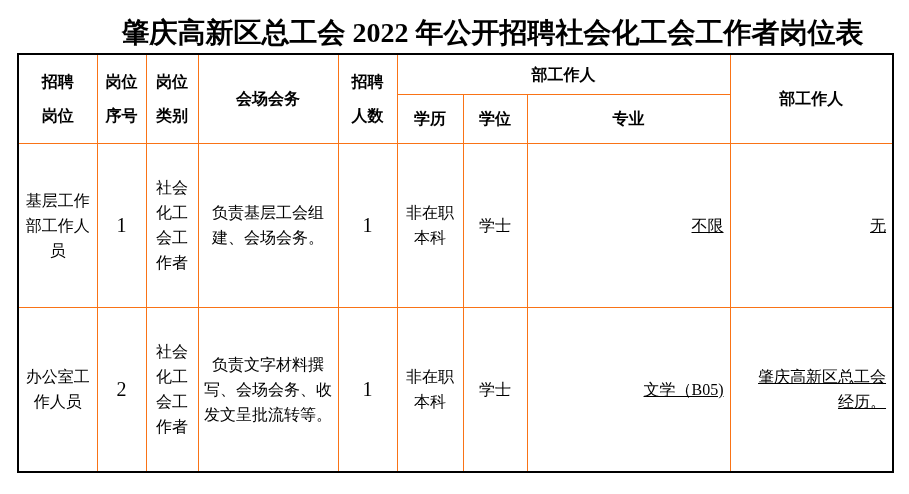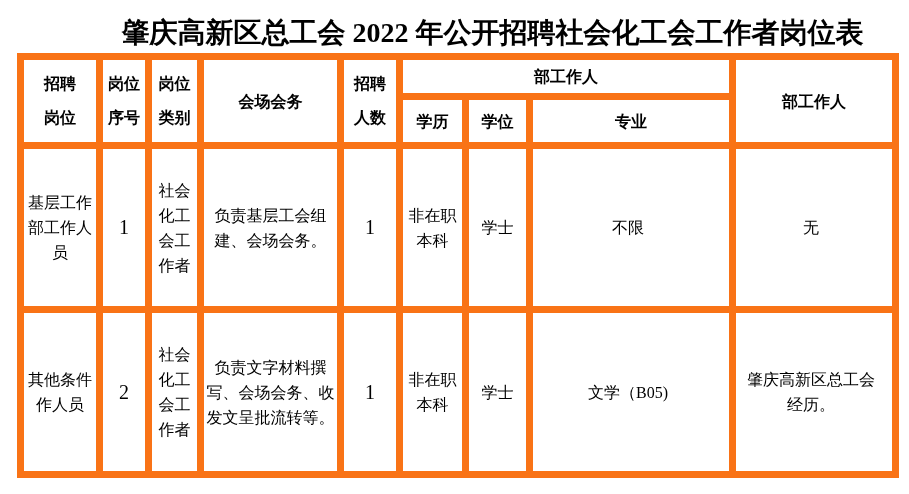--- a/index.html
+++ b/index.html
@@ -13,35 +13,35 @@
     position:absolute; top:14px; left:38px; right:-38px;
     text-align:center; font-size:28px; font-weight:bold;
     white-space:nowrap; letter-spacing:0;
   }
   table.job-table {
     position:absolute; left:17px; top:53px;
     width:876px; border-collapse:collapse; table-layout:fixed;
     border:2px solid #000;
   }
   th, td {
-    border:7px solid #f97316;
+    border:1px solid #f97316;
     text-align:center; vertical-align:middle;
     font-size:16px; line-height:25px;
     white-space:pre-line;
     font-weight:normal;
     padding:0;
     overflow:hidden;
   }
   th { font-weight:bold; }
   th.two-line { line-height:34px; }
   tr.header-row-1 { height:40px; }
   tr.header-row-2 { height:49px; }
   tr.data-row-1 { height:164px; }
   tr.data-row-2 { height:165px; }
-  td.left-cell { text-align:center; padding-right:6px; }
+  td.left-cell { text-align:right; padding-right:6px;text-decoration:underline; }
   td.num-cell { font-size:20px; }
 </style>
 </head>
 <body>
 
 <div class="title">肇庆高新区总工会 2022 年公开招聘社会化工会工作者岗位表</div>
 
 <table class="job-table">
   <colgroup>
     <col style="width:79px">
@@ -85,21 +85,21 @@
       <td>负责基层工会组
 建、会场会务。</td>
       <td class="num-cell">1</td>
       <td>非在职
 本科</td>
       <td>学士</td>
       <td class="left-cell">不限</td>
       <td class="left-cell">无</td>
     </tr>
     <tr class="data-row-2">
-      <td>其他条件
+      <td>办公室工
 作人员</td>
       <td class="num-cell">2</td>
       <td>社会
 化工
 会工
 作者</td>
       <td>负责文字材料撰
 写、会场会务、收
 发文呈批流转等。</td>
       <td class="num-cell">1</td>

